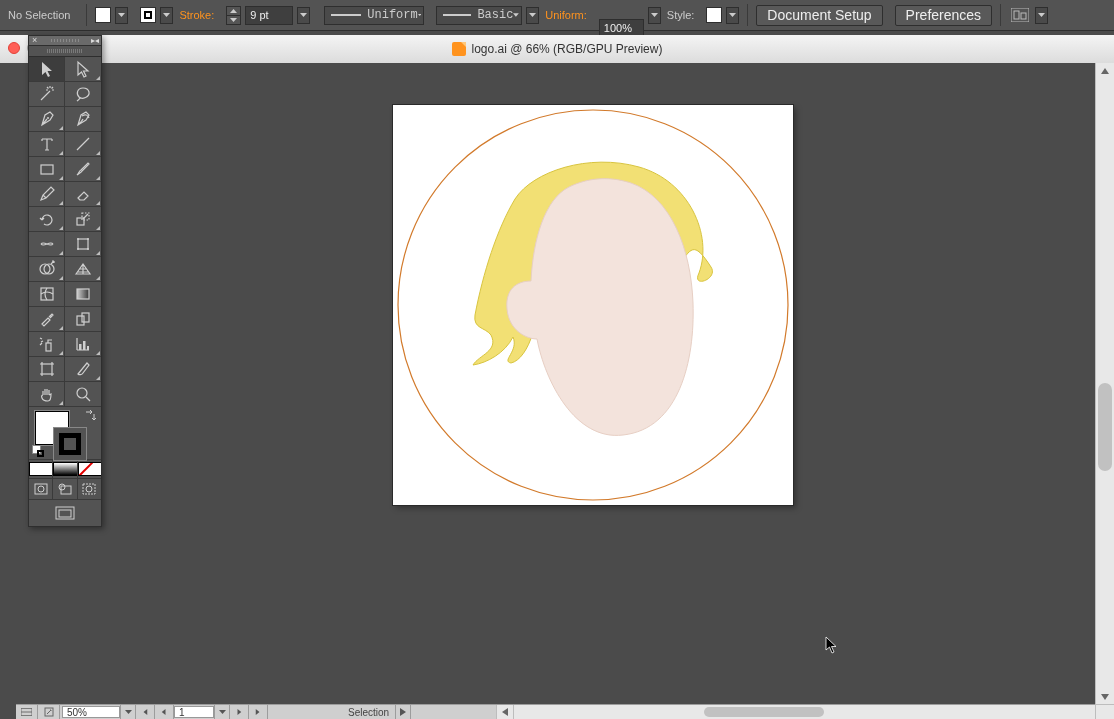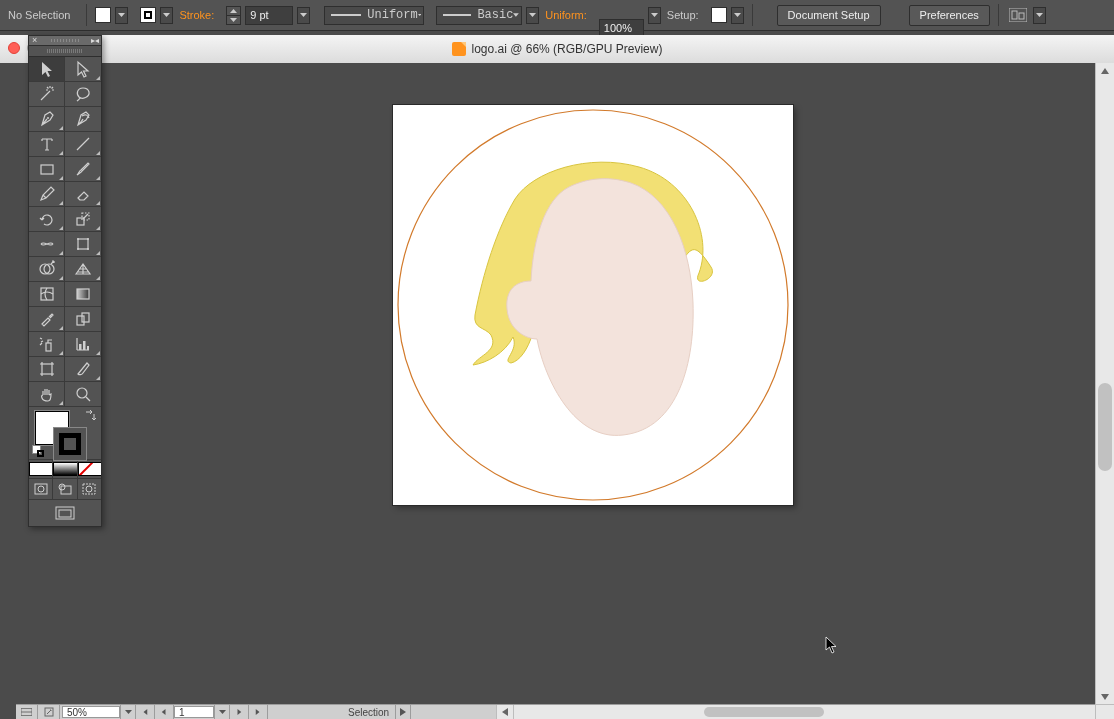--- a/index.html
+++ b/index.html
@@ -19,21 +19,21 @@
   .spinner svg{width:7px;height:4px;}
   .txt-input{height:19px;border:1px solid #2e2e2e;background:#3f3f3f;color:#eee;padding:0 4px;box-sizing:border-box;display:flex;align-items:center;font-size:11px;}
   .txt-input.stroke{width:48px;}
   .txt-input.opacity{width:45px;margin-top:26px;}
   .vardrop{height:19px;border:1px solid #2e2e2e;background:#4a4a4a;display:flex;align-items:center;box-sizing:border-box;padding:0 2px 0 6px;}
   .vardrop .line{width:60px;height:2px;background:#ccc;margin-right:6px;}
   .vardrop .lbl{flex:1;color:#ccc;font-size:12px;font-family:Liberation Mono, monospace;}
   .vardrop.var{width:100px;}
   .vardrop.brush{width:86px;}
   .swatch.style-sw{background:#fff;}
-  .btn{height:19px;border:1px solid #2e2e2e;background:#595959;color:#eee;padding:0 10px;display:flex;align-items:center;border-radius:2px;font-size:11px;margin-left:16px;}
+  .btn{height:19px;border:1px solid #2e2e2e;background:#595959;color:#eee;padding:0 10px;display:flex;align-items:center;border-radius:2px;font-size:14px;}
   .divider{width:1px;height:22px;background:#3a3a3a;margin:0 4px;}
   .align-icon{width:22px;height:16px;display:flex;align-items:center;justify-content:center;}
   .align-icon svg{width:18px;height:14px;}
   
   .doc-title-bar{position:absolute;left:0;top:35px;width:100%;height:28px;background:linear-gradient(#f4f4f4,#dcdcdc);border-bottom:1px solid #9c9c9c;display:flex;align-items:center;justify-content:center;color:#333;font-size:12px;}
   .traffic{position:absolute;left:8px;top:7px;display:flex;gap:7px;}
   .traffic span{width:12px;height:12px;border-radius:50%;background:#c6c6c6;border:1px solid #a8a8a8;box-sizing:border-box;}
   .traffic span.close{background:#ff5f57;border-color:#e34138;}
   .doc-icon{width:14px;height:14px;background:#ff931e;border-radius:2px;margin-right:6px;display:inline-block;position:relative;}
   .doc-icon::after{content:"";position:absolute;right:0;top:0;border-left:5px solid #ffc77a;border-top:5px solid transparent;transform:rotate(180deg);}
@@ -170,21 +170,21 @@
     </div>
 
   <span class="cb-label orange">Uniform:</span>
   <div class="txt-input opacity">100%</div>
   <div class="drop">
       <svg viewBox="0 0 7 4">
         <polygon class="tri" points="0,0 7,0 3.5,4"></polygon>
       </svg>
     </div>
 
-  <span class="cb-label">Setup:</span>
+  <span class="cb-label">Style:</span>
   <div class="swatch style-sw"></div>
   <div class="drop">
       <svg viewBox="0 0 7 4">
         <polygon class="tri" points="0,0 7,0 3.5,4"></polygon>
       </svg>
     </div>
 
   <div class="divider"></div>
   <div class="btn">Document Setup</div>
   <div style="width:4px"></div>

